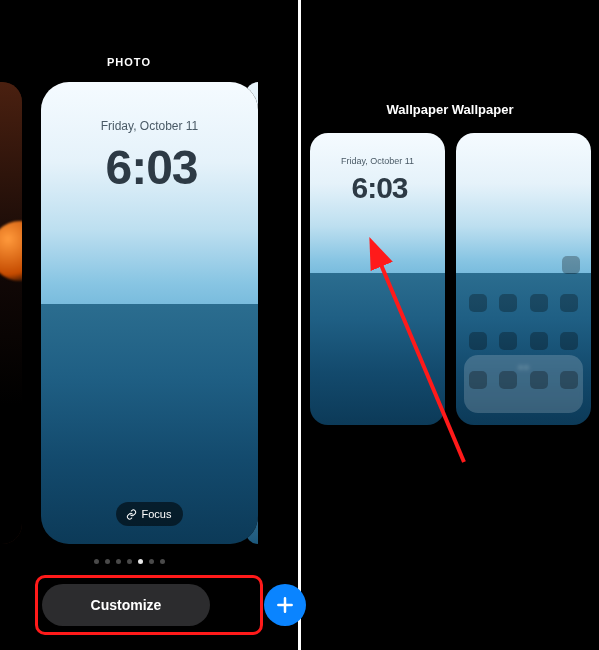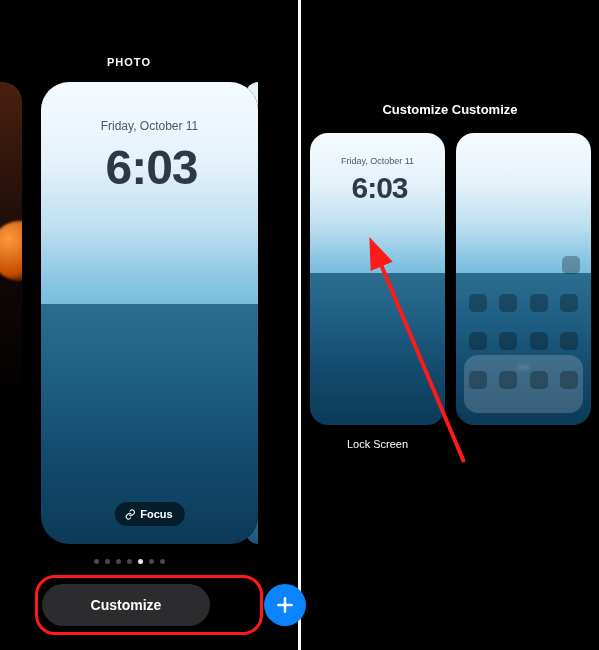--- a/index.html
+++ b/index.html
@@ -19,28 +19,28 @@
   .card-right-peek{right:0;top:82px;width:12px;height:462px;border-radius:20px 0 0 20px;background:linear-gradient(180deg,#e9f4fb 0%,#a9d3e8 60%,#1c587c 100%);}
   
   .wall{position:absolute;inset:0;}
   .sky{position:absolute;left:0;right:0;top:0;height:58%;background:linear-gradient(180deg,#f5fbff 0%,#e5f2fa 30%,#bddff0 55%,#88c5e3 75%,#5aa9d1 100%);}
   .mtn{position:absolute;left:0;right:0;bottom:0;height:52%;background:linear-gradient(180deg,#2b6d8f 0%,#1f5f84 30%,#134a6d 65%,#0c3a58 100%);}
   .ridge{position:absolute;left:-5%;right:-5%;top:46%;height:18%;}
   .ridge svg{width:100%;height:100%;display:block;}
   .ls-date{position:absolute;top:8%;left:0;right:0;text-align:center;color:#4a5a66;font-size:12px;font-weight:500;}
   .ls-time{position:absolute;top:12.5%;left:4px;right:0;text-align:center;color:#2d3a45;font-weight:800;letter-spacing:-1px;}
   .card-main .ls-time{font-size:48px;}
-  .focus-pill{position:absolute;bottom:18px;left:50%;transform:translateX(-50%);background:rgba(0,0,0,0.55);color:#fff;font-size:11px;font-weight:700;padding:6px 12px 6px 10px;border-radius:999px;display:flex;align-items:center;gap:5px;}
+  .focus-pill{position:absolute;bottom:18px;left:50%;transform:translateX(-50%);background:rgba(0,0,0,0.55);color:#fff;font-size:11px;font-weight:400;padding:6px 12px 6px 10px;border-radius:999px;display:flex;align-items:center;gap:5px;}
   .focus-pill svg{width:11px;height:11px;}
   
   .dots{position:absolute;left:0;right:0;top:559px;text-align:center;font-size:0;}
   .dots span{display:inline-block;width:5px;height:5px;border-radius:50%;background:#4a4a4a;margin:0 3px;}
   .dots span.active{background:#e8e8e8;}
   
-  .cust-bar{position:absolute;left:35px;top:575px;width:228px;height:60px;border:3px solid #ff1a1a;border-radius:20px;display:flex;align-items:center;padding:16px 4px;box-sizing:border-box;}
+  .cust-bar{position:absolute;left:35px;top:575px;width:228px;height:60px;border:3px solid #ff1a1a;border-radius:10px;display:flex;align-items:center;padding:16px 4px;box-sizing:border-box;}
   .cust-btn{background:#2c2c2e;color:#fff;font-size:14px;font-weight:600;border:none;border-radius:22px;height:42px;width:168px;cursor:pointer;}
   .add-btn{position:absolute;left:264px;top:584px;width:42px;height:42px;border-radius:50%;background:#0a84ff;display:flex;align-items:center;justify-content:center;cursor:pointer;border:none;}
   .add-btn svg{width:20px;height:20px;}
   
   .r-title{position:absolute;top:102px;left:0;right:0;text-align:center;font-size:13px;font-weight:600;}
   .mini{position:absolute;top:133px;width:135px;height:292px;border-radius:18px;overflow:hidden;}
   .mini-lock{left:9px;}
   .mini-home{left:155px;}
   .mini .ls-date{font-size:9px;top:8%;}
   .mini .ls-time{font-size:30px;top:13%;}
@@ -103,37 +103,36 @@
       <button class="cust-btn">Customize</button>
     </div>
     <button class="add-btn">
       <svg viewBox="0 0 24 24">
           <path d="M12 4v16M4 12h16" stroke="#fff" stroke-width="3" stroke-linecap="round"></path>
         </svg>
     </button>
   </div>
 
   <div class="panel right">
-    <div class="r-title">Customize Customize</div>
+    <div class="r-title">Wallpaper Wallpaper</div>
 
     <div class="mini mini-lock">
       <div class="wall">
         <div class="sky"></div>
         <div class="ridge">
           <svg viewBox="0 0 400 80" preserveAspectRatio="none">
             <path d="M0 60 L20 40 L40 55 L65 25 L90 50 L120 20 L150 48 L180 15 L210 45 L245 10 L275 42 L310 18 L340 46 L370 24 L400 50 L400 80 L0 80 Z" fill="#e8eff4"></path>
             <path d="M0 65 L25 48 L50 60 L80 35 L110 58 L145 30 L180 55 L215 28 L255 55 L295 30 L335 56 L370 38 L400 58 L400 80 L0 80 Z" fill="#c9dbe6"></path>
           </svg>
         </div>
         <div class="mtn"></div>
       </div>
       <div class="ls-date">Friday, October 11</div>
       <div class="ls-time">6:03</div>
     </div>
-    <div class="mini-label ml-lock">Lock Screen</div>
 
     <div class="mini mini-home">
       <div class="wall">
         <div class="sky"></div>
         <div class="ridge">
           <svg viewBox="0 0 400 80" preserveAspectRatio="none">
             <path d="M0 60 L20 40 L40 55 L65 25 L90 50 L120 20 L150 48 L180 15 L210 45 L245 10 L275 42 L310 18 L340 46 L370 24 L400 50 L400 80 L0 80 Z" fill="#e8eff4"></path>
             <path d="M0 65 L25 48 L50 60 L80 35 L110 58 L145 30 L180 55 L215 28 L255 55 L295 30 L335 56 L370 38 L400 58 L400 80 L0 80 Z" fill="#c9dbe6"></path>
           </svg>
         </div>

